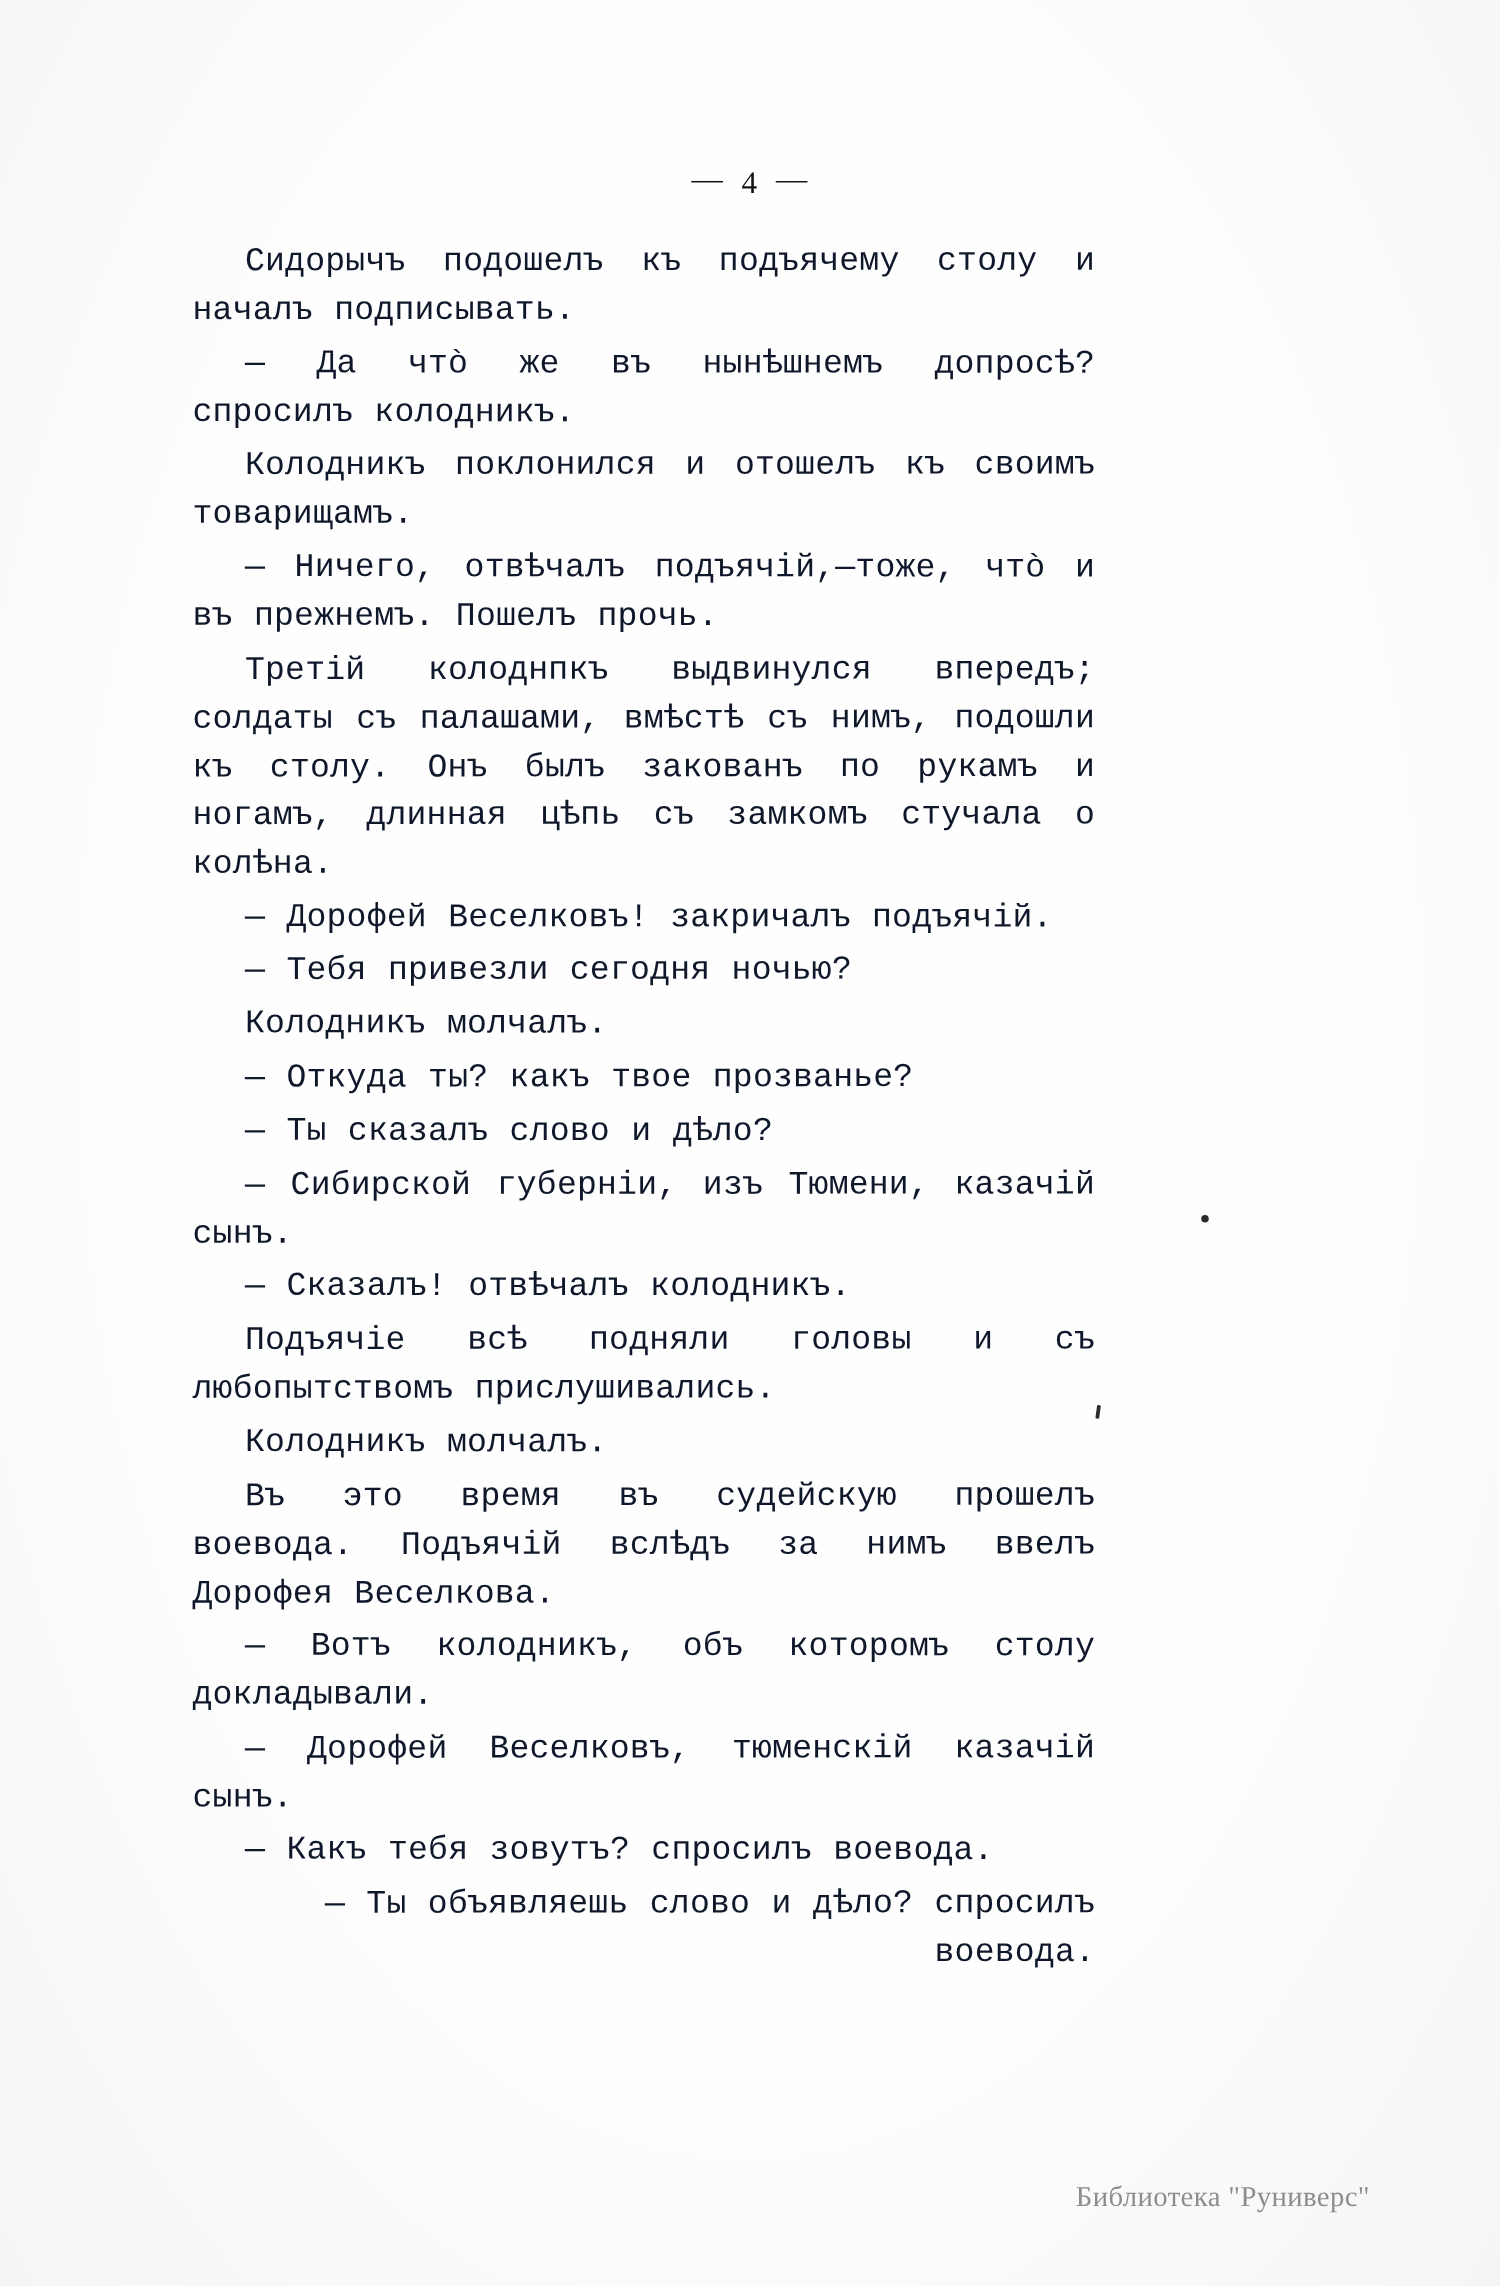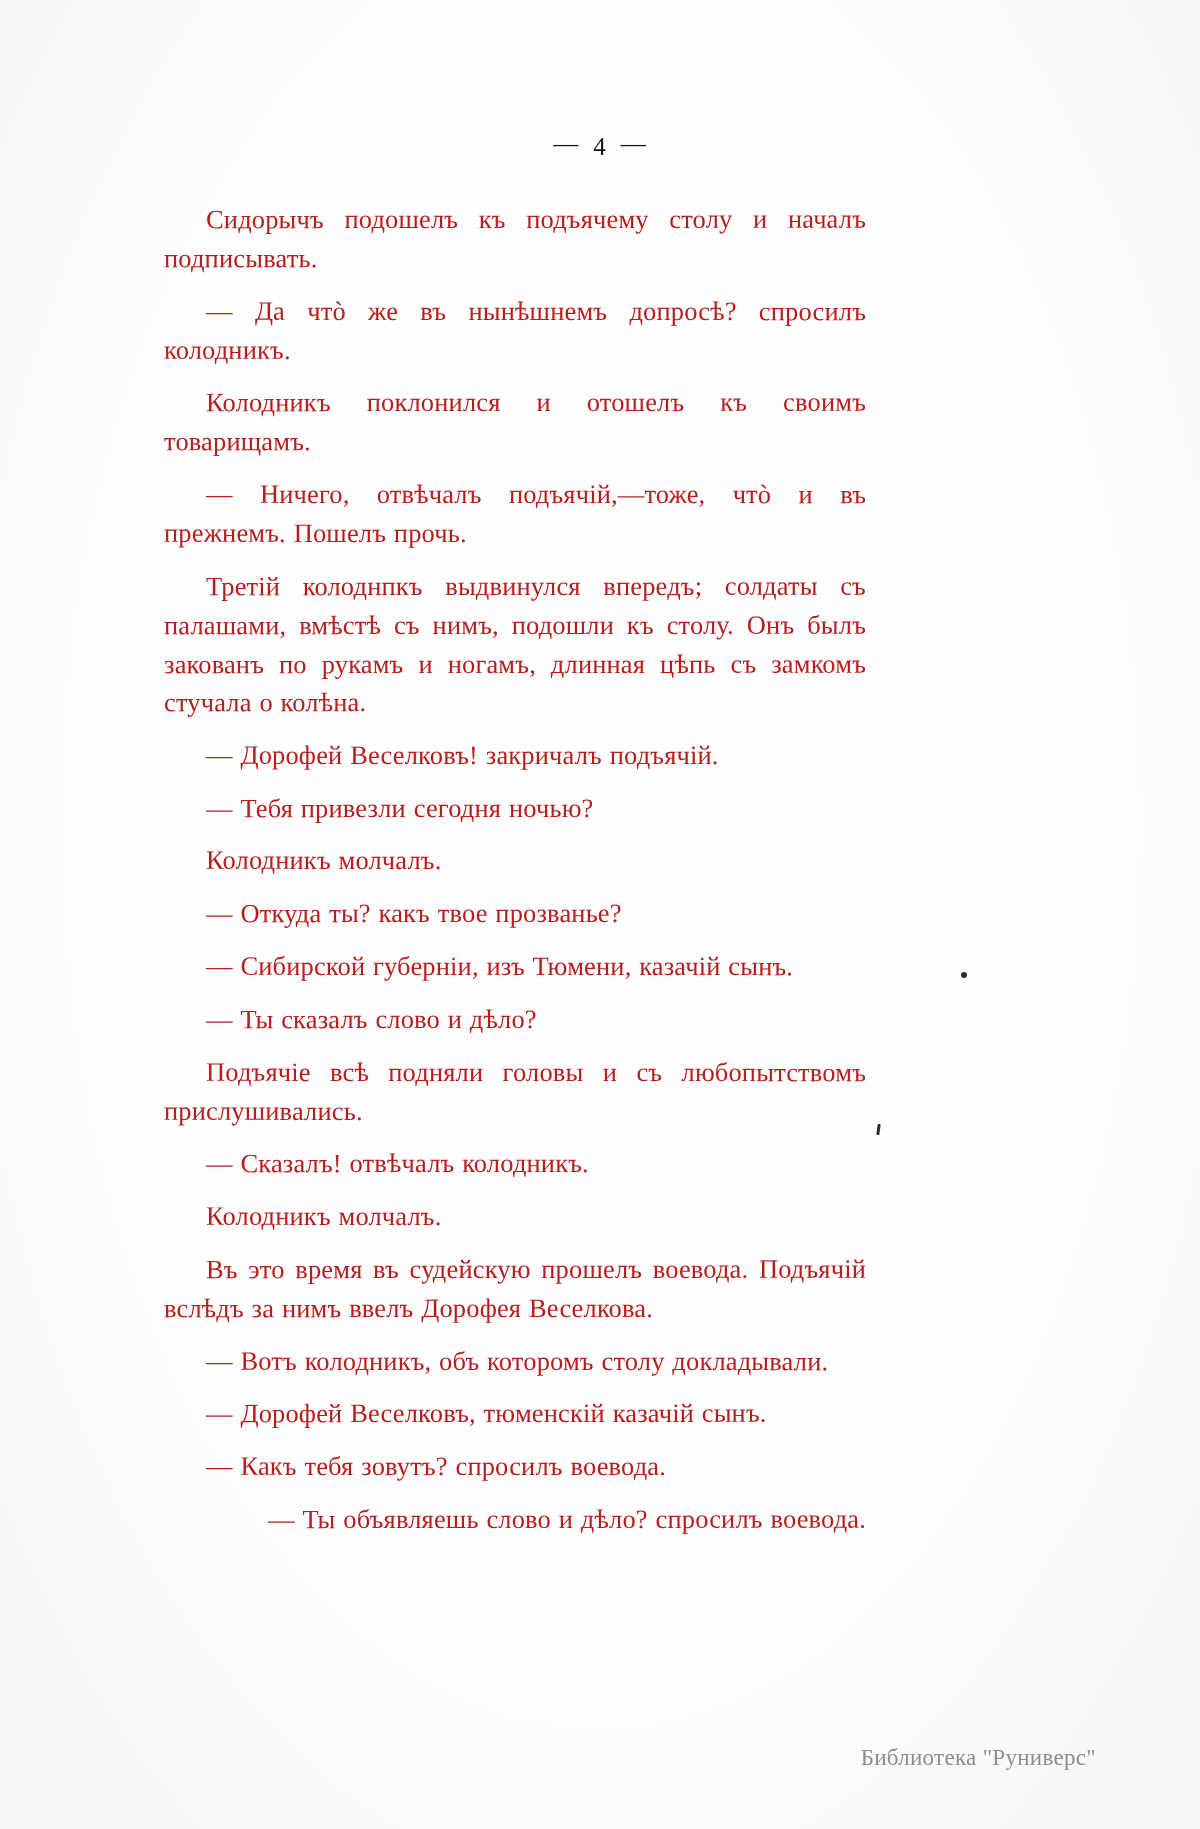--- a/index.html
+++ b/index.html
@@ -43,28 +43,29 @@
   }
 
   .textblock {
     position: absolute;
     top: 186px;
     left: 150px;
     width: 730px;
   }
 
   p.para {
-    margin: 14px;
+    margin: 4px;
     font-size: 26.5px;
     line-height: 1.465;
     text-align: justify;
     text-justify: inter-word;
     letter-spacing: 0.15px;
     word-spacing: 1px;
-    color: #b91c1c;
+    color: #0f172a;
+    font-family: Liberation Mono, monospace;
   }
   p.para.indent {
     text-indent: 42px;
   }
   p.para.dialog {
     text-indent: 42px;
   }
   p.para.last-flush {
     text-align: right;
   }
@@ -103,24 +104,24 @@
   <div class="textblock" id="textblock">
       <p class="para indent">Сидорычъ подошелъ къ подъячему столу и началъ подписывать.</p>
       <p class="para dialog">— Да чтò же въ нынѣшнемъ допросѣ? спросилъ колодникъ.</p>
       <p class="para indent">Колодникъ поклонился и отошелъ къ своимъ товарищамъ.</p>
       <p class="para dialog">— Ничего, отвѣчалъ подъячій,—тоже, чтò и въ прежнемъ. Пошелъ прочь.</p>
       <p class="para indent">Третій колоднпкъ выдвинулся впередъ; солдаты съ палашами, вмѣстѣ съ нимъ, подошли къ столу. Онъ былъ закованъ по рукамъ и ногамъ, длинная цѣпь съ замкомъ стучала о колѣна.</p>
       <p class="para dialog">— Дорофей Веселковъ! закричалъ подъячій.</p>
       <p class="para dialog">— Тебя привезли сегодня ночью?</p>
       <p class="para indent">Колодникъ молчалъ.</p>
       <p class="para dialog">— Откуда ты? какъ твое прозванье?</p>
+      <p class="para dialog">— Ты сказалъ слово и дѣло?</p>
       <p class="para dialog">— Сибирской губерніи, изъ Тюмени, казачій сынъ.</p>
-      <p class="para dialog">— Ты сказалъ слово и дѣло?</p>
+      <p class="para dialog">— Сказалъ! отвѣчалъ колодникъ.</p>
       <p class="para indent">Подъячіе всѣ подняли головы и съ любопытствомъ прислушивались.</p>
-      <p class="para dialog">— Сказалъ! отвѣчалъ колодникъ.</p>
       <p class="para indent">Колодникъ молчалъ.</p>
       <p class="para indent">Въ это время въ судейскую прошелъ воевода. Подъячій вслѣдъ за нимъ ввелъ Дорофея Веселкова.</p>
       <p class="para dialog">— Вотъ колодникъ, объ которомъ столу докладывали.</p>
       <p class="para dialog">— Дорофей Веселковъ, тюменскій казачій сынъ.</p>
       <p class="para dialog">— Какъ тебя зовутъ? спросилъ воевода.</p>
       <p class="para dialog last-flush">— Ты объявляешь слово и дѣло? спросилъ воевода.</p>
     </div>
 
   <div class="speck s1"></div>
   <div class="speck s2"></div>

